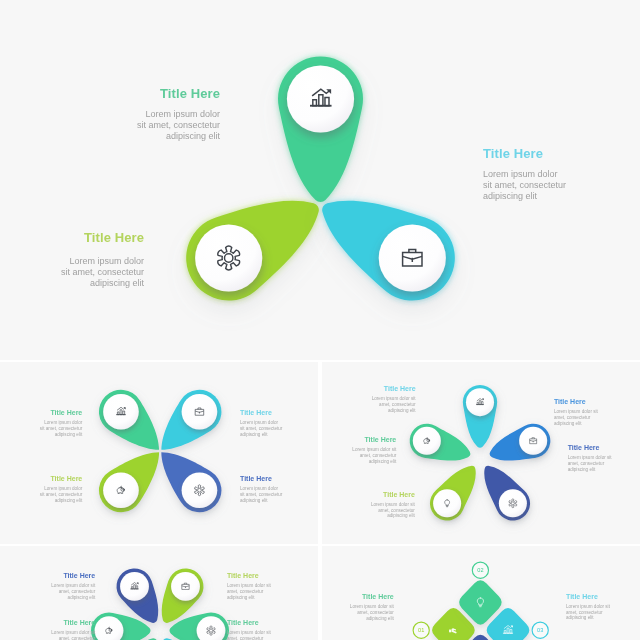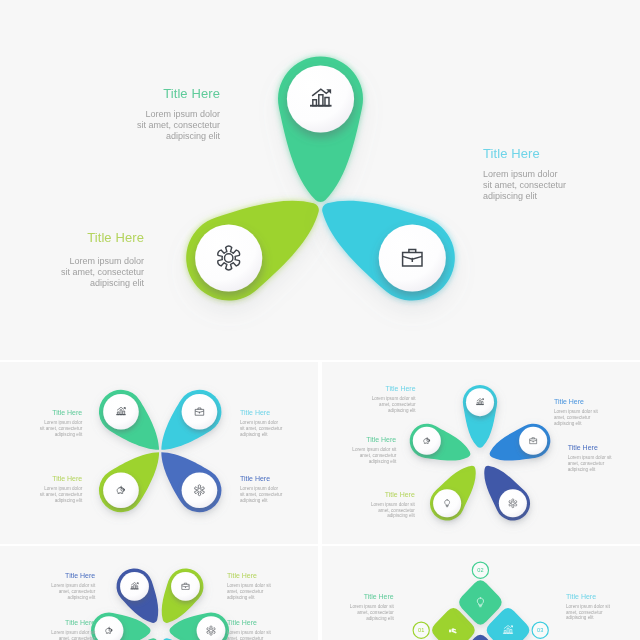--- a/index.html
+++ b/index.html
@@ -6,21 +6,21 @@
   html,body{width:640px;height:640px;overflow:hidden;background:#ffffff;
             font-family:"Liberation Sans",sans-serif;-webkit-font-smoothing:antialiased;}
   .panel{position:absolute;background:#f7f7f7;overflow:hidden;}
   #p-main{left:0;top:0;width:640px;height:360px;}
   #p-tl{left:0;top:362px;width:318px;height:182px;}
   #p-tr{left:322px;top:362px;width:318px;height:182px;}
   #p-bl{left:0;top:546px;width:318px;height:94px;}
   #p-br{left:322px;top:546px;width:318px;height:94px;}
   svg.art{display:block;position:absolute;left:0;top:0;}
   .tb{position:absolute;}
-  .tb .ttl{font-weight:normal;letter-spacing:.1px;}
+  .tb .ttl{font-weight:bold;letter-spacing:.1px;}
   .tb .txt{color:#a0a0a0;}
   .tb.r{text-align:right;}
   .tb.l{text-align:left;}
   #p-main .tb .ttl{font-size:13px;}
   #p-main .tb .txt{font-size:9px;line-height:11.3px;margin-top:7.5px;}
   .thumb .tb .ttl{font-size:7px;}
   .thumb .tb .txt{font-size:4.6px;line-height:5.75px;margin-top:4.2px;color:#a8a8a8;}
   .thumb .tb .ttl{letter-spacing:0;}
 </style>
 </head>

